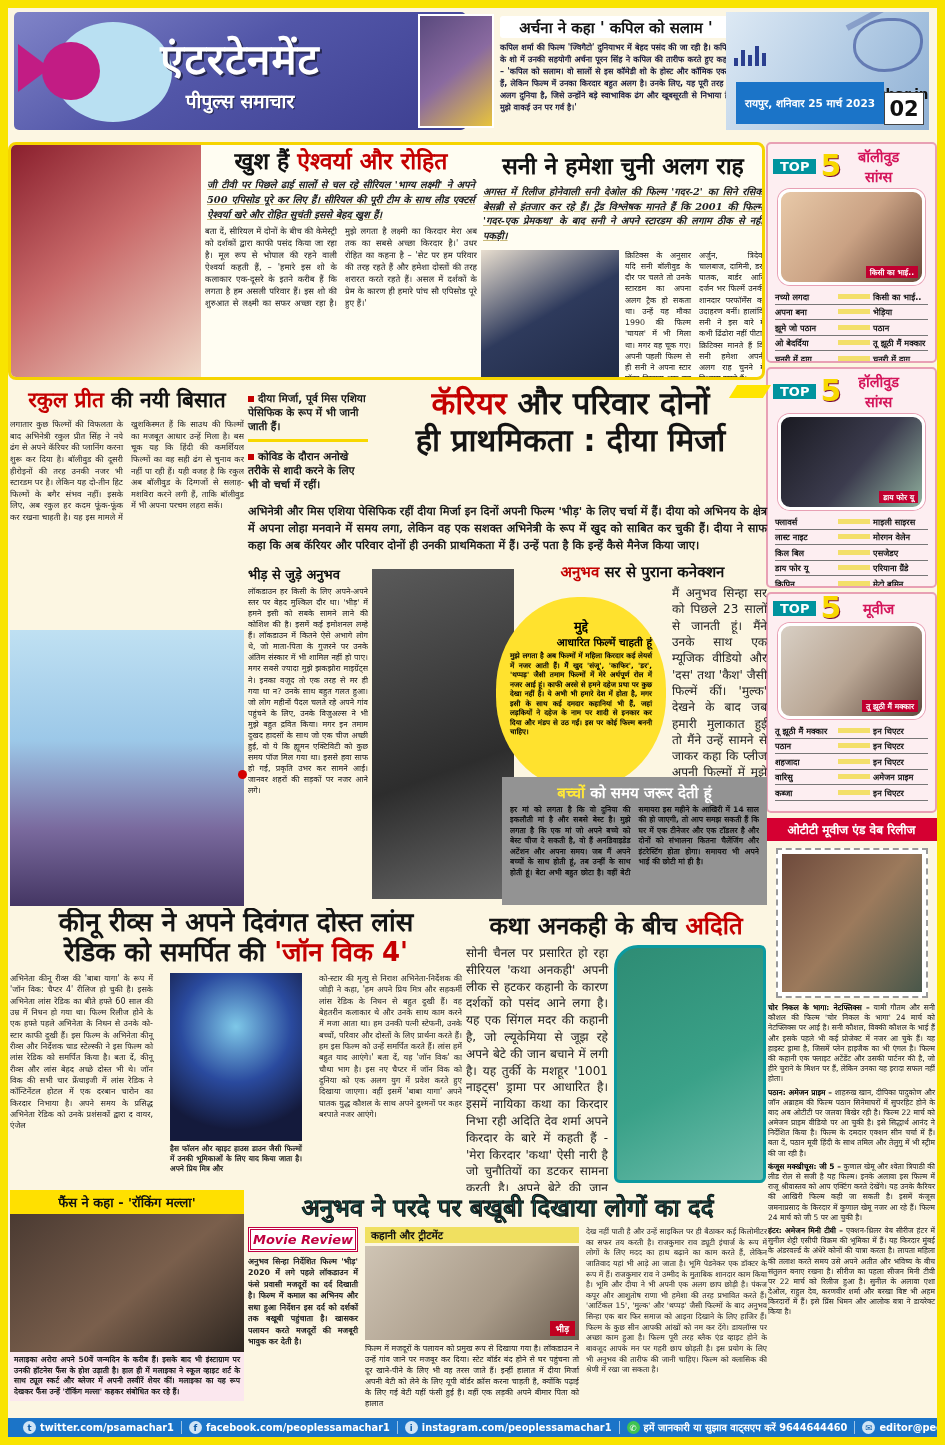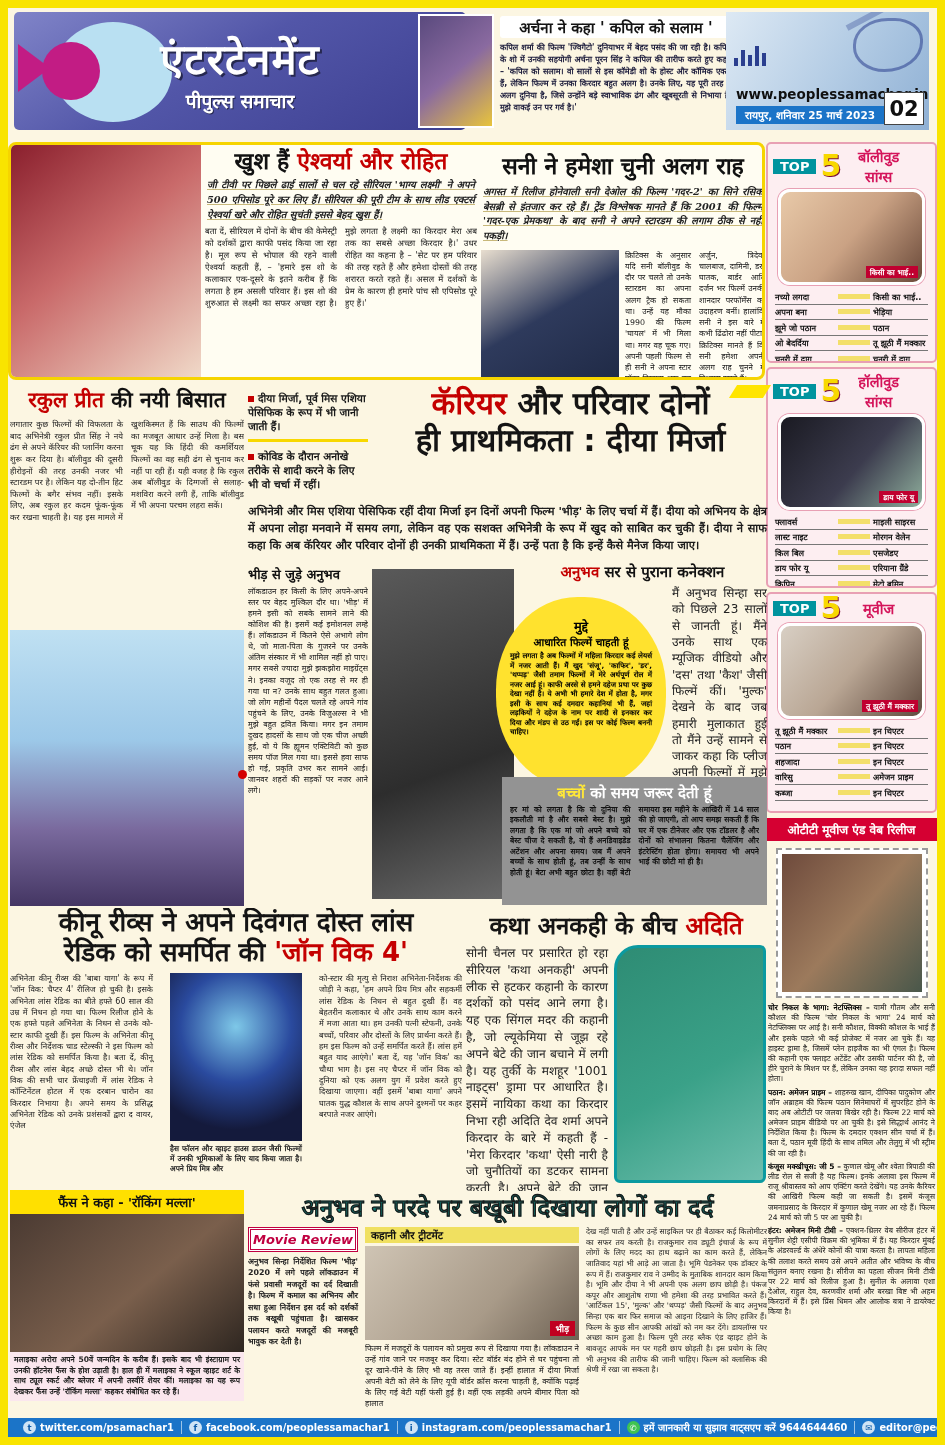--- a/index.html
+++ b/index.html
@@ -32,21 +32,21 @@
   .hdr-right { left:718px; top:4px; width:203px; height:118px; overflow:hidden;
     background:linear-gradient(120deg,#dde9f4 0%,#b2cbe4 55%,#8fb0d4 100%); }
   .eq { position:absolute; left:8px; top:34px; display:flex; align-items:flex-end; gap:3px; }
   .eq i { display:block; width:4px; background:#2b3f8f; }
   .guitar { position:absolute; right:6px; top:6px; width:70px; height:54px; border:3px solid #2b3f8f;
     border-radius:50% 40% 55% 45%; opacity:.55; }
   .guitar2 { position:absolute; right:-40px; top:-24px; width:120px; height:6px; background:#2b3f8f;
     transform:rotate(-28deg); opacity:.6; }
   .website { position:absolute; left:10px; bottom:28px; font-size:13.5px; font-weight:800; color:#101010; }
   .datebar { position:absolute; left:10px; bottom:6px; width:148px; background:#1b74c8; color:#fff;
-    font-size:10.5px; font-weight:700; text-align:center; padding:2px 0; }
+    font-size:10.5px; font-weight:700; text-align:center; padding:14px 0; }
   .pagenum { position:absolute; right:5px; bottom:5px; width:40px; height:33px; background:#fff;
     border:1px solid #444; font-size:21px; font-weight:800; color:#101010;
     display:flex; align-items:center; justify-content:center; }
 
   
   .top-strip { left:0; top:134px; width:757px; height:238px; border:3px solid #f6d400;
     border-radius:8px; background:#fffdf2; overflow:hidden; }
   .couple-photo { position:absolute; left:0; top:0; width:190px; height:100%;
     background:linear-gradient(140deg,#8a1f2d 0%,#c96a6a 45%,#f0d9c8 100%); }
   .aish-art { position:absolute; left:194px; top:4px; width:272px; }
@@ -107,21 +107,21 @@
   .sec-title { font-size:13px; font-weight:800; color:#111; margin-bottom:3px; }
   .bheed { position:absolute; left:0; top:180px; width:120px; height:340px; overflow:hidden; }
   .tinybody { font-size:7.9px; line-height:1.4; color:#222; }
   .diya-photo { position:absolute; left:124px; top:184px; width:142px; height:330px;
     background:linear-gradient(160deg,#5a5a5a 0%,#2d2d2d 60%,#6a6a6a 100%); }
   .conn-title { position:absolute; left:270px; top:176px; right:0; text-align:center;
     font-size:15px; font-weight:800; color:#111; }
   .mudde { position:absolute; left:248px; top:212px; width:170px; height:192px; background:#ffe22e;
     border-radius:48%; text-align:center; padding:20px 14px; overflow:hidden; }
   .mudde-big { font-size:13px; font-weight:800; }
-  .mudde-sub { font-size:10.5px; font-weight:800; margin-bottom:2px; }
+  .mudde-sub { font-size:10.5px; font-weight:800; margin-bottom:2px;text-align:right; }
   .mudde-body { font-size:7.2px; line-height:1.32; text-align:justify; font-weight:600; }
   .conn-body { position:absolute; left:424px; top:200px; width:95px; height:200px; overflow:hidden;
     font-size:12px; line-height:1.36; color:#222; text-align:justify; }
   .children { position:absolute; left:254px; top:392px; right:0; height:128px; background:#939393;
     padding:5px 8px; overflow:hidden; }
   .children-title { text-align:center; font-size:15px; font-weight:800; color:#fff; margin-bottom:3px; }
   .children-title .y { color:#ffe838; }
   .children-body { font-size:7.6px; line-height:1.38; color:#141414; font-weight:600; }
   .red-dot { left:230px; top:762px; width:9px; height:9px; border-radius:50%; background:#d40000; }
 

